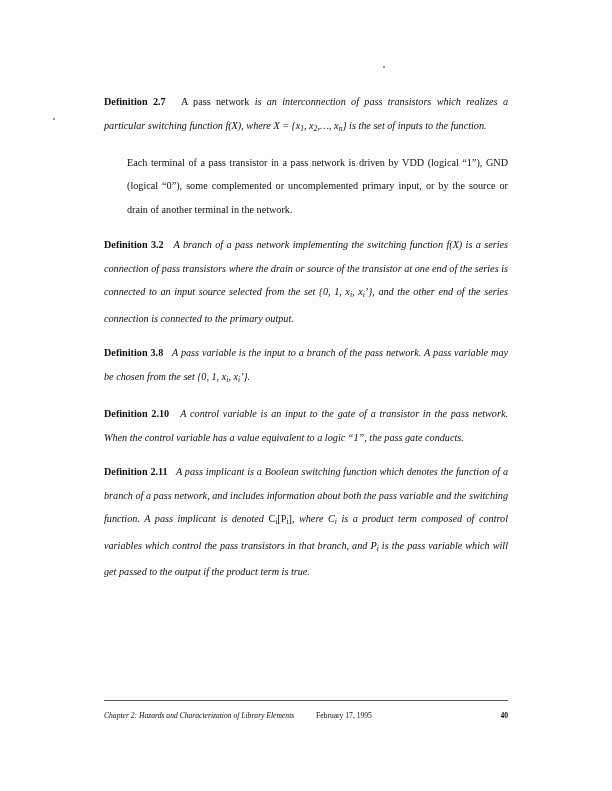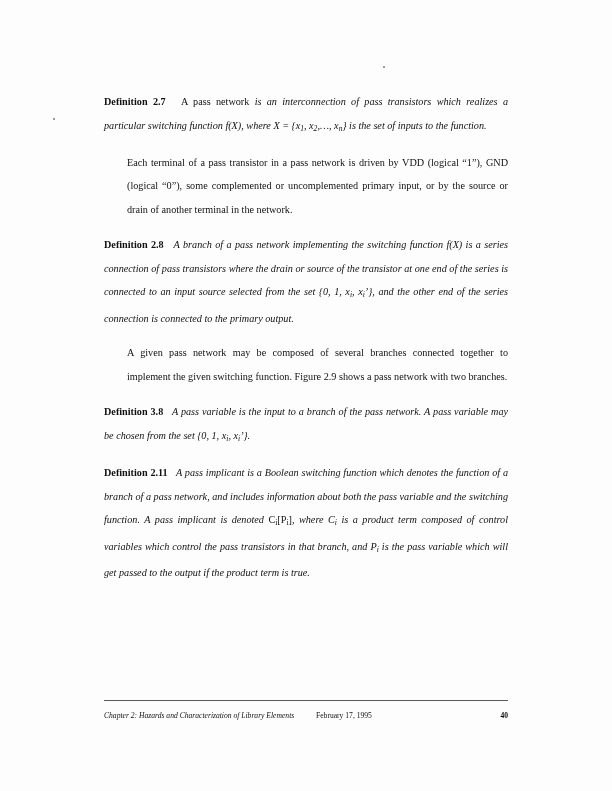--- a/index.html
+++ b/index.html
@@ -110,33 +110,34 @@
     <p class="para def">
       <span class="def-label">Definition 2.7</span>
       <span>&nbsp; A pass network <span class="it">is an interconnection of pass transistors which realizes a particular switching function f(X), where X = {x<span class="sub">1</span>, x<span class="sub">2</span>,…, x<span class="sub">n</span>} is the set of inputs to the function.</span></span>
     </p>
 
     <p class="para plain">
       <span>Each terminal of a pass transistor in a pass network is driven by VDD (logical “1”), GND (logical “0”), some complemented or uncomplemented primary input, or by the source or drain of another terminal in the network.</span>
     </p>
 
     <p class="para def">
-      <span class="def-label">Definition 2.8</span>
+      <span class="def-label">Definition 3.2</span>
       <span class="it">&nbsp; A branch of a pass network implementing the switching function f(X) is a series connection of pass transistors where the drain or source of the transistor at one end of the series is connected to an input source selected from the set {0, 1, x<span class="sub">i</span>, x<span class="sub">i</span>’}, and the other end of the series connection is connected to the primary output.</span>
     </p>
 
-    <p class="para plain">
-      <span>A given pass network may be composed of several branches connected together to implement the given switching function. Figure 2.9 shows a pass network with two branches.</span>
-    </p>
 
     <p class="para def">
       <span class="def-label">Definition 3.8</span>
       <span class="it">&nbsp; A pass variable is the input to a branch of the pass network. A pass variable may be chosen from the set {0, 1, x<span class="sub">i</span>, x<span class="sub">i</span>’}.</span>
     </p>
 
+    <p class="para def">
+      <span class="def-label">Definition 2.10</span>
+      <span class="it">&nbsp; A control variable is an input to the gate of a transistor in the pass network. When the control variable has a value equivalent to a logic “1”, the pass gate conducts.</span>
+    </p>
 
 
     <p class="para def">
       <span class="def-label">Definition 2.11</span>
       <span class="it">&nbsp; A pass implicant is a Boolean switching function which denotes the function of a branch of a pass network, and includes information about both the pass variable and the switching function. A pass implicant is denoted <span style="font-style:normal;">C<span class="sub">i</span>[P<span class="sub">i</span>]</span>, where C<span class="sub">i</span> is a product term composed of control variables which control the pass transistors in that branch, and P<span class="sub">i</span> is the pass variable which will get passed to the output if the product term is true.</span>
     </p>
 
   </div>
 
   <div class="footer-rule"></div>

